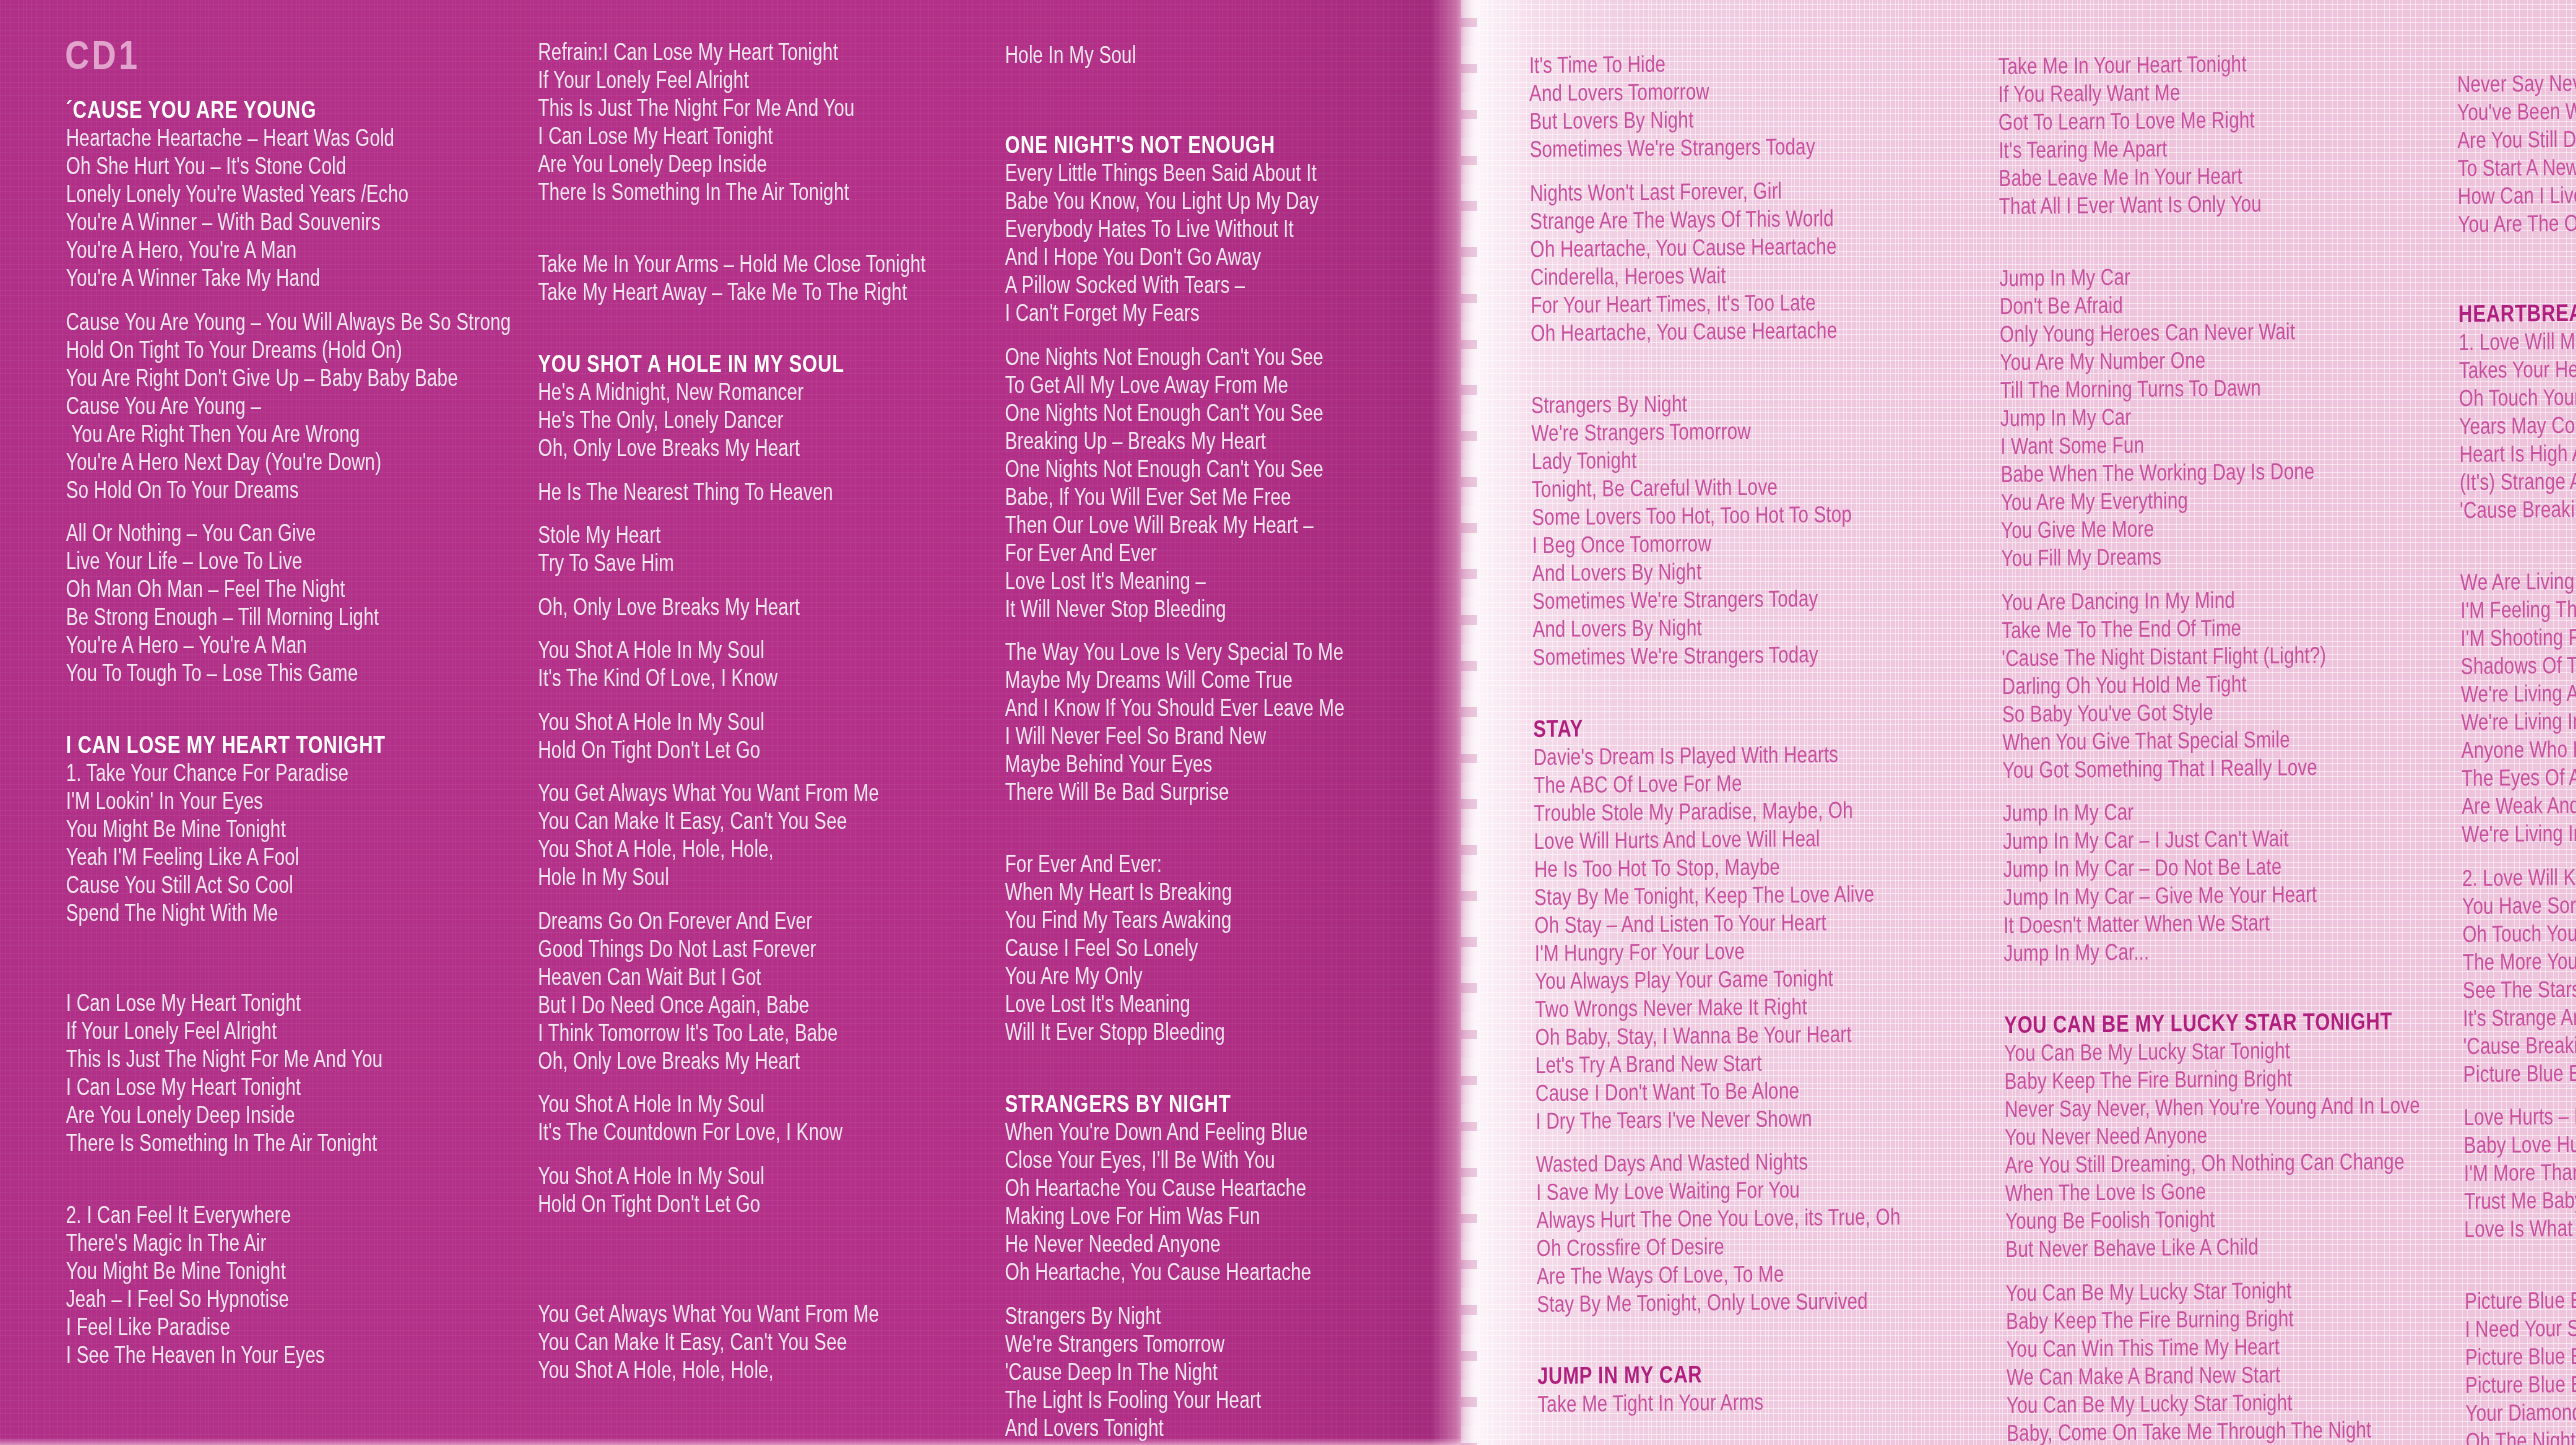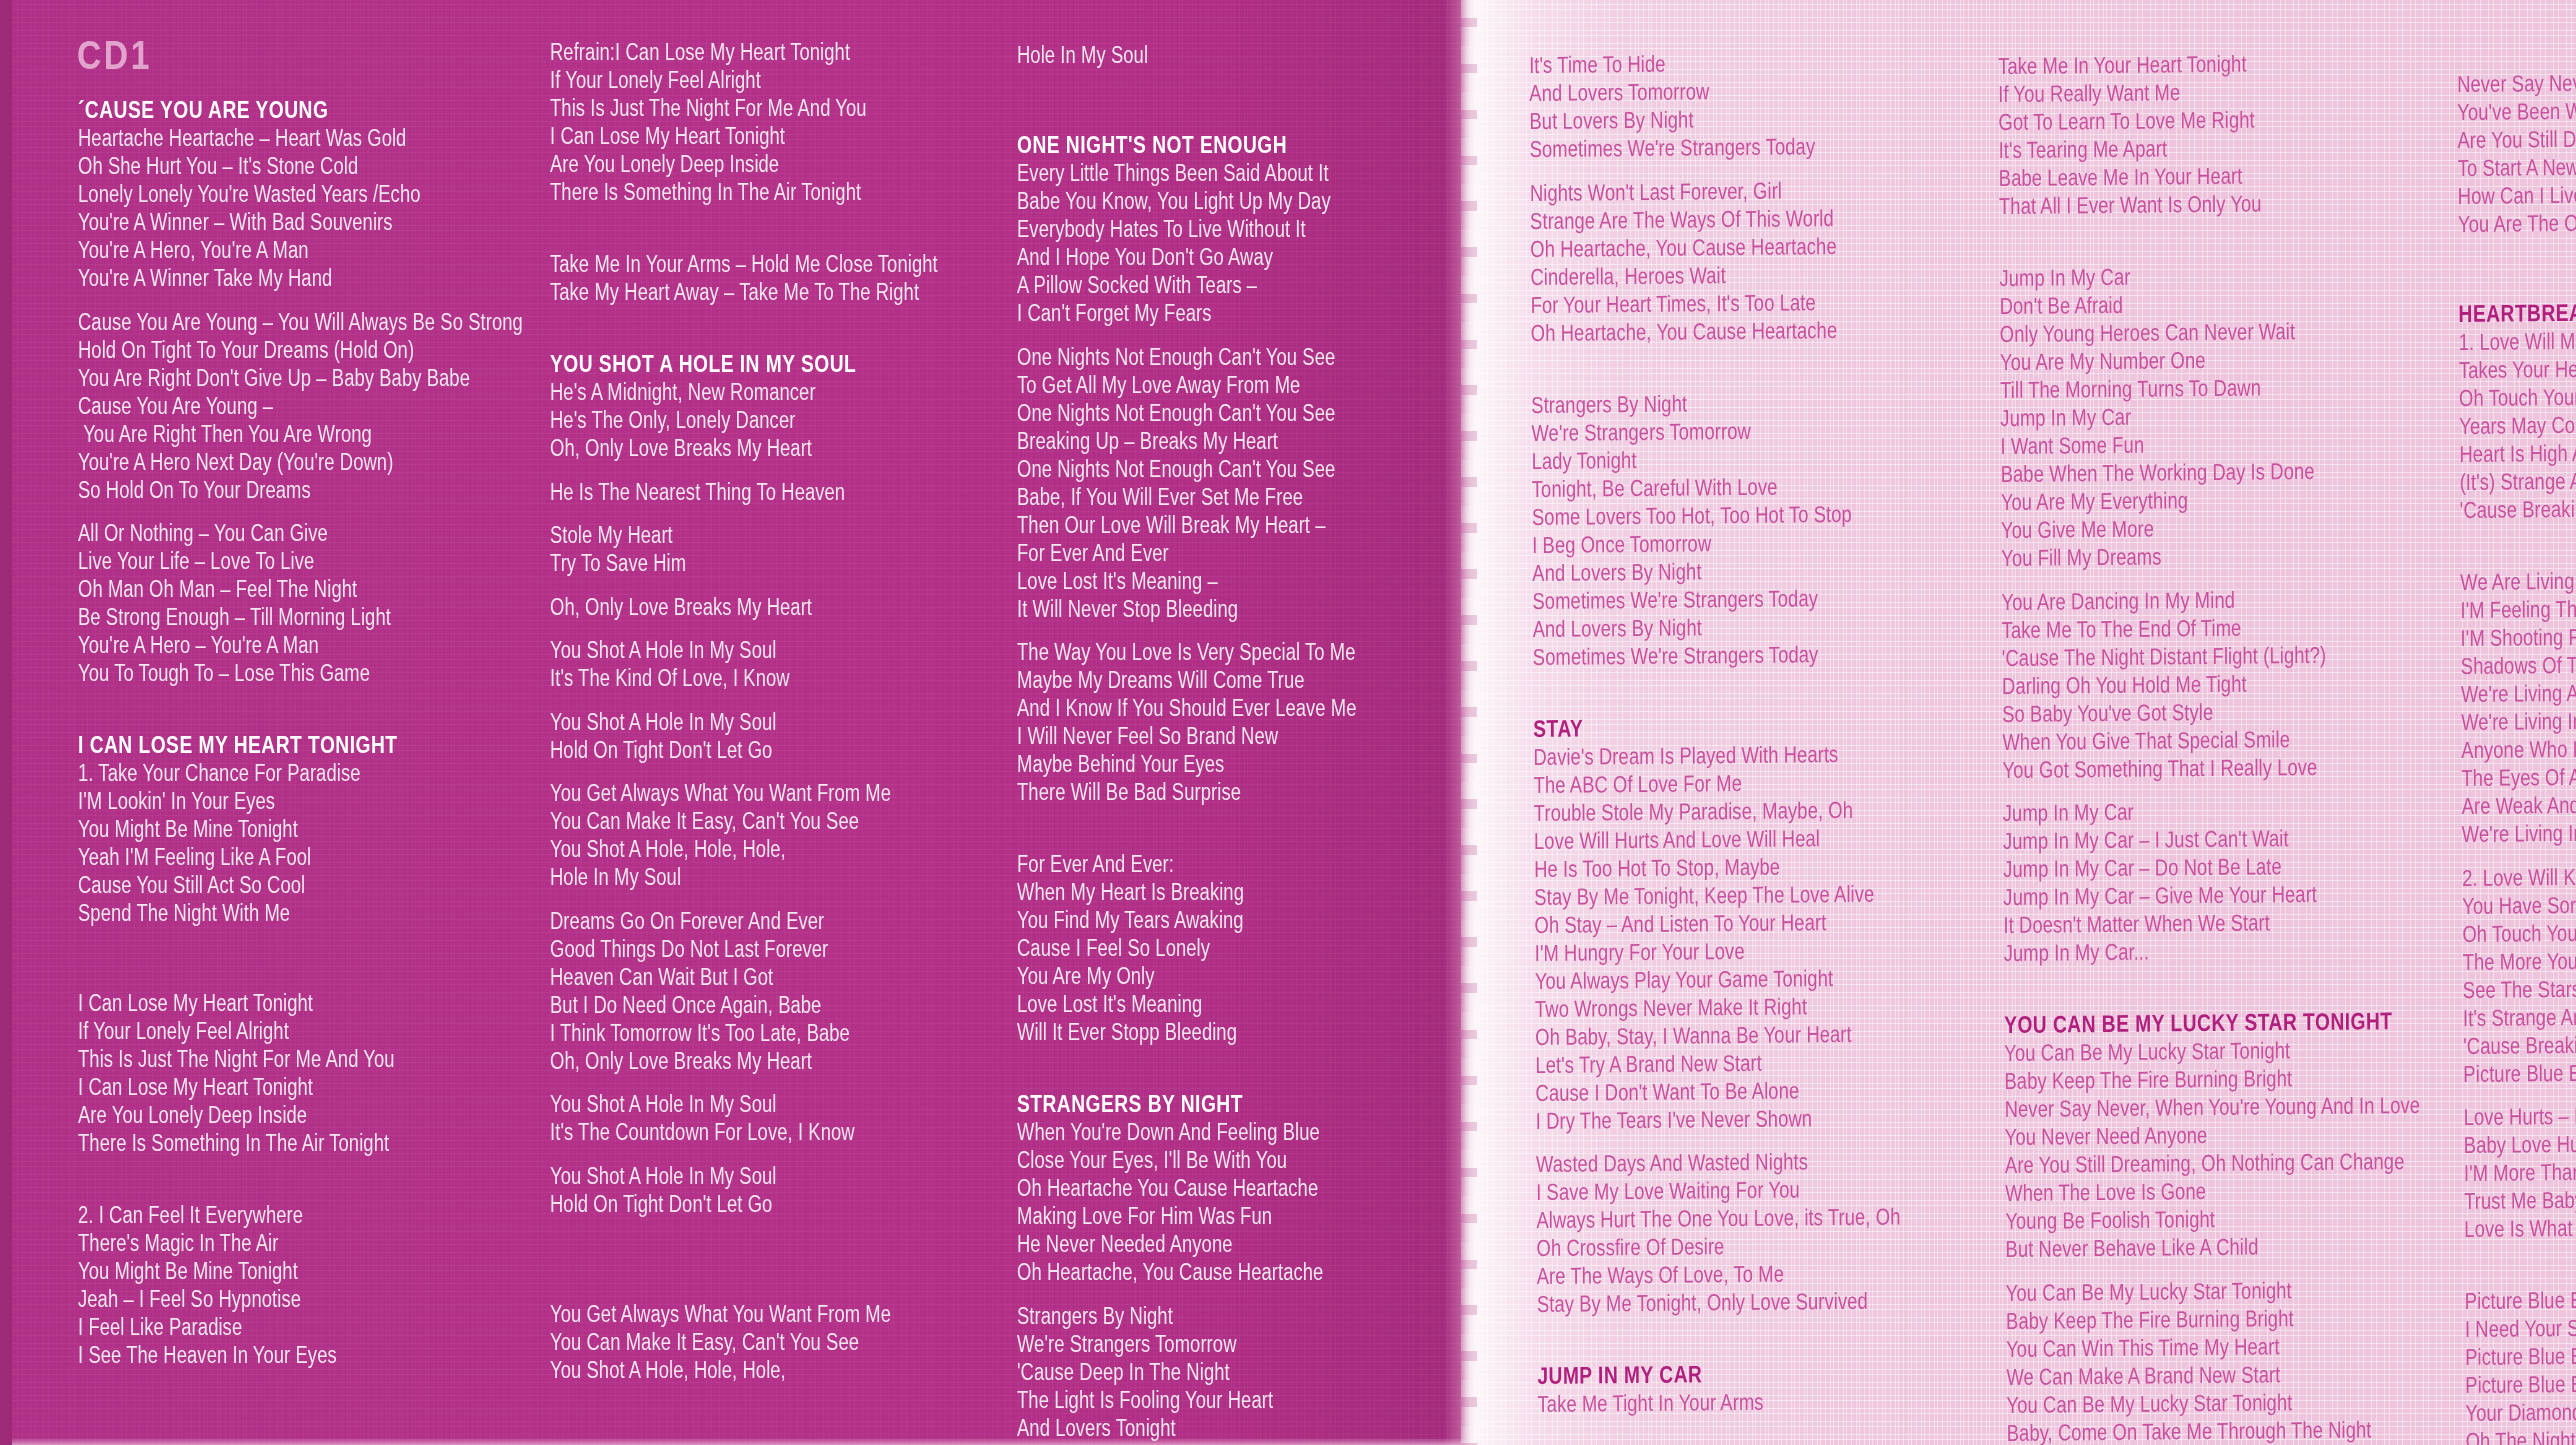--- a/index.html
+++ b/index.html
@@ -5,21 +5,21 @@
   html,body{margin:0;padding:0;}
   body{
     width:2924px;height:1445px;position:relative;overflow:hidden;
     background:#9c2a77;
     font-family:"Liberation Sans", sans-serif;
     -webkit-font-smoothing:antialiased;
   }
   .page{position:absolute;top:0;height:1445px;}
   
   .page-left{
-    left:12px;width:1469px;
+    left:0;width:1469px;
     background:linear-gradient(90deg,#b03088 0%,#b43189 55%,#b02e85 82%,#a82c80 94%,#a32a7c 97.4%,#c96fa7 99.1%,#ecd0e2 100%);
   }
   .page-left::before{ 
     content:"";position:absolute;inset:0;z-index:1;pointer-events:none;
     background:
       repeating-linear-gradient(0deg, rgba(255,255,255,0.045) 0 0.5px, transparent 0.5px 2.6px),
       repeating-linear-gradient(90deg, rgba(255,255,255,0.035) 0 0.5px, transparent 0.5px 2.6px);
   }
   .page-left::after{ 
     content:"";position:absolute;left:0;right:0;bottom:0;height:6.7px;z-index:1;

